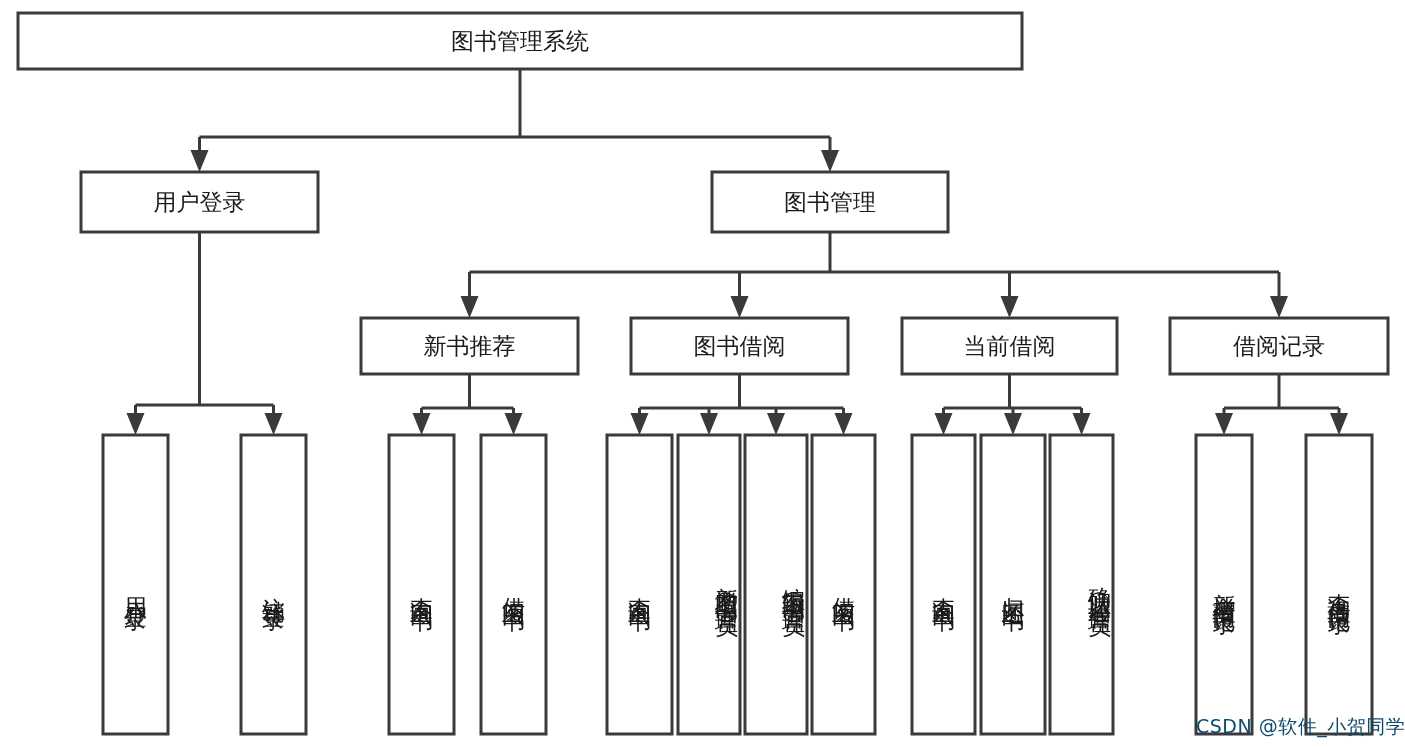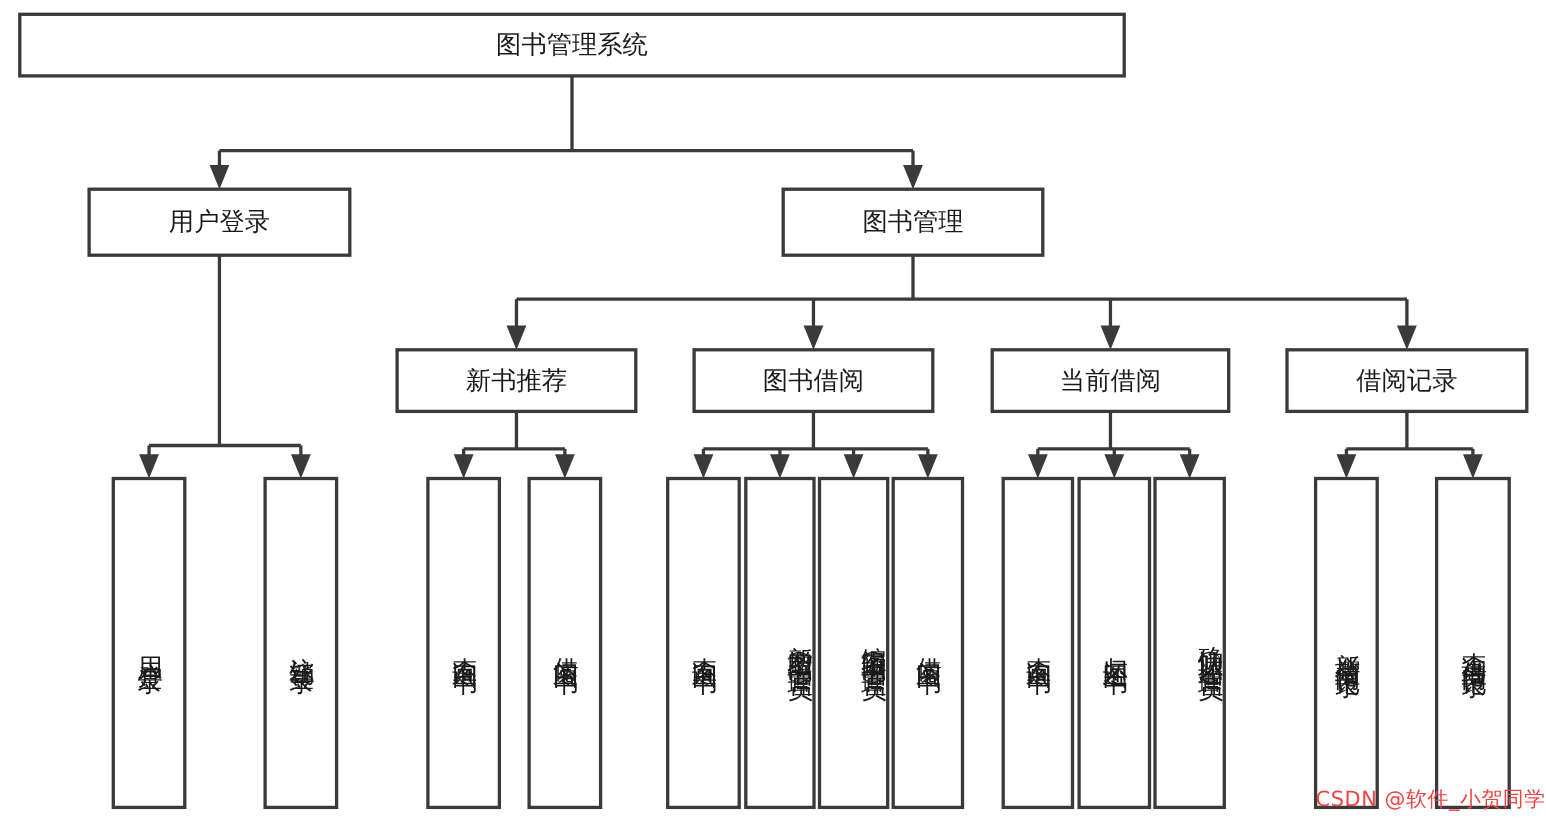--- a/index.html
+++ b/index.html
@@ -62,21 +62,21 @@
     text-align: center;
     display: flex;
     align-items: flex-start;
     justify-content: center;
     pointer-events: none;
   }
   .watermark {
     position: absolute;
     font-family: "DejaVu Sans", "Liberation Sans", sans-serif;
     font-size: 19px;
-    color: #ef4444;
+    color: #0c4a6e;
     white-space: nowrap;
     letter-spacing: 0.5px;
   }
 </style>
 </head>
 <body>
 
 <div id="diagram-root">
 
   <svg class="diagram-svg" viewBox="0 0 1405 747">

